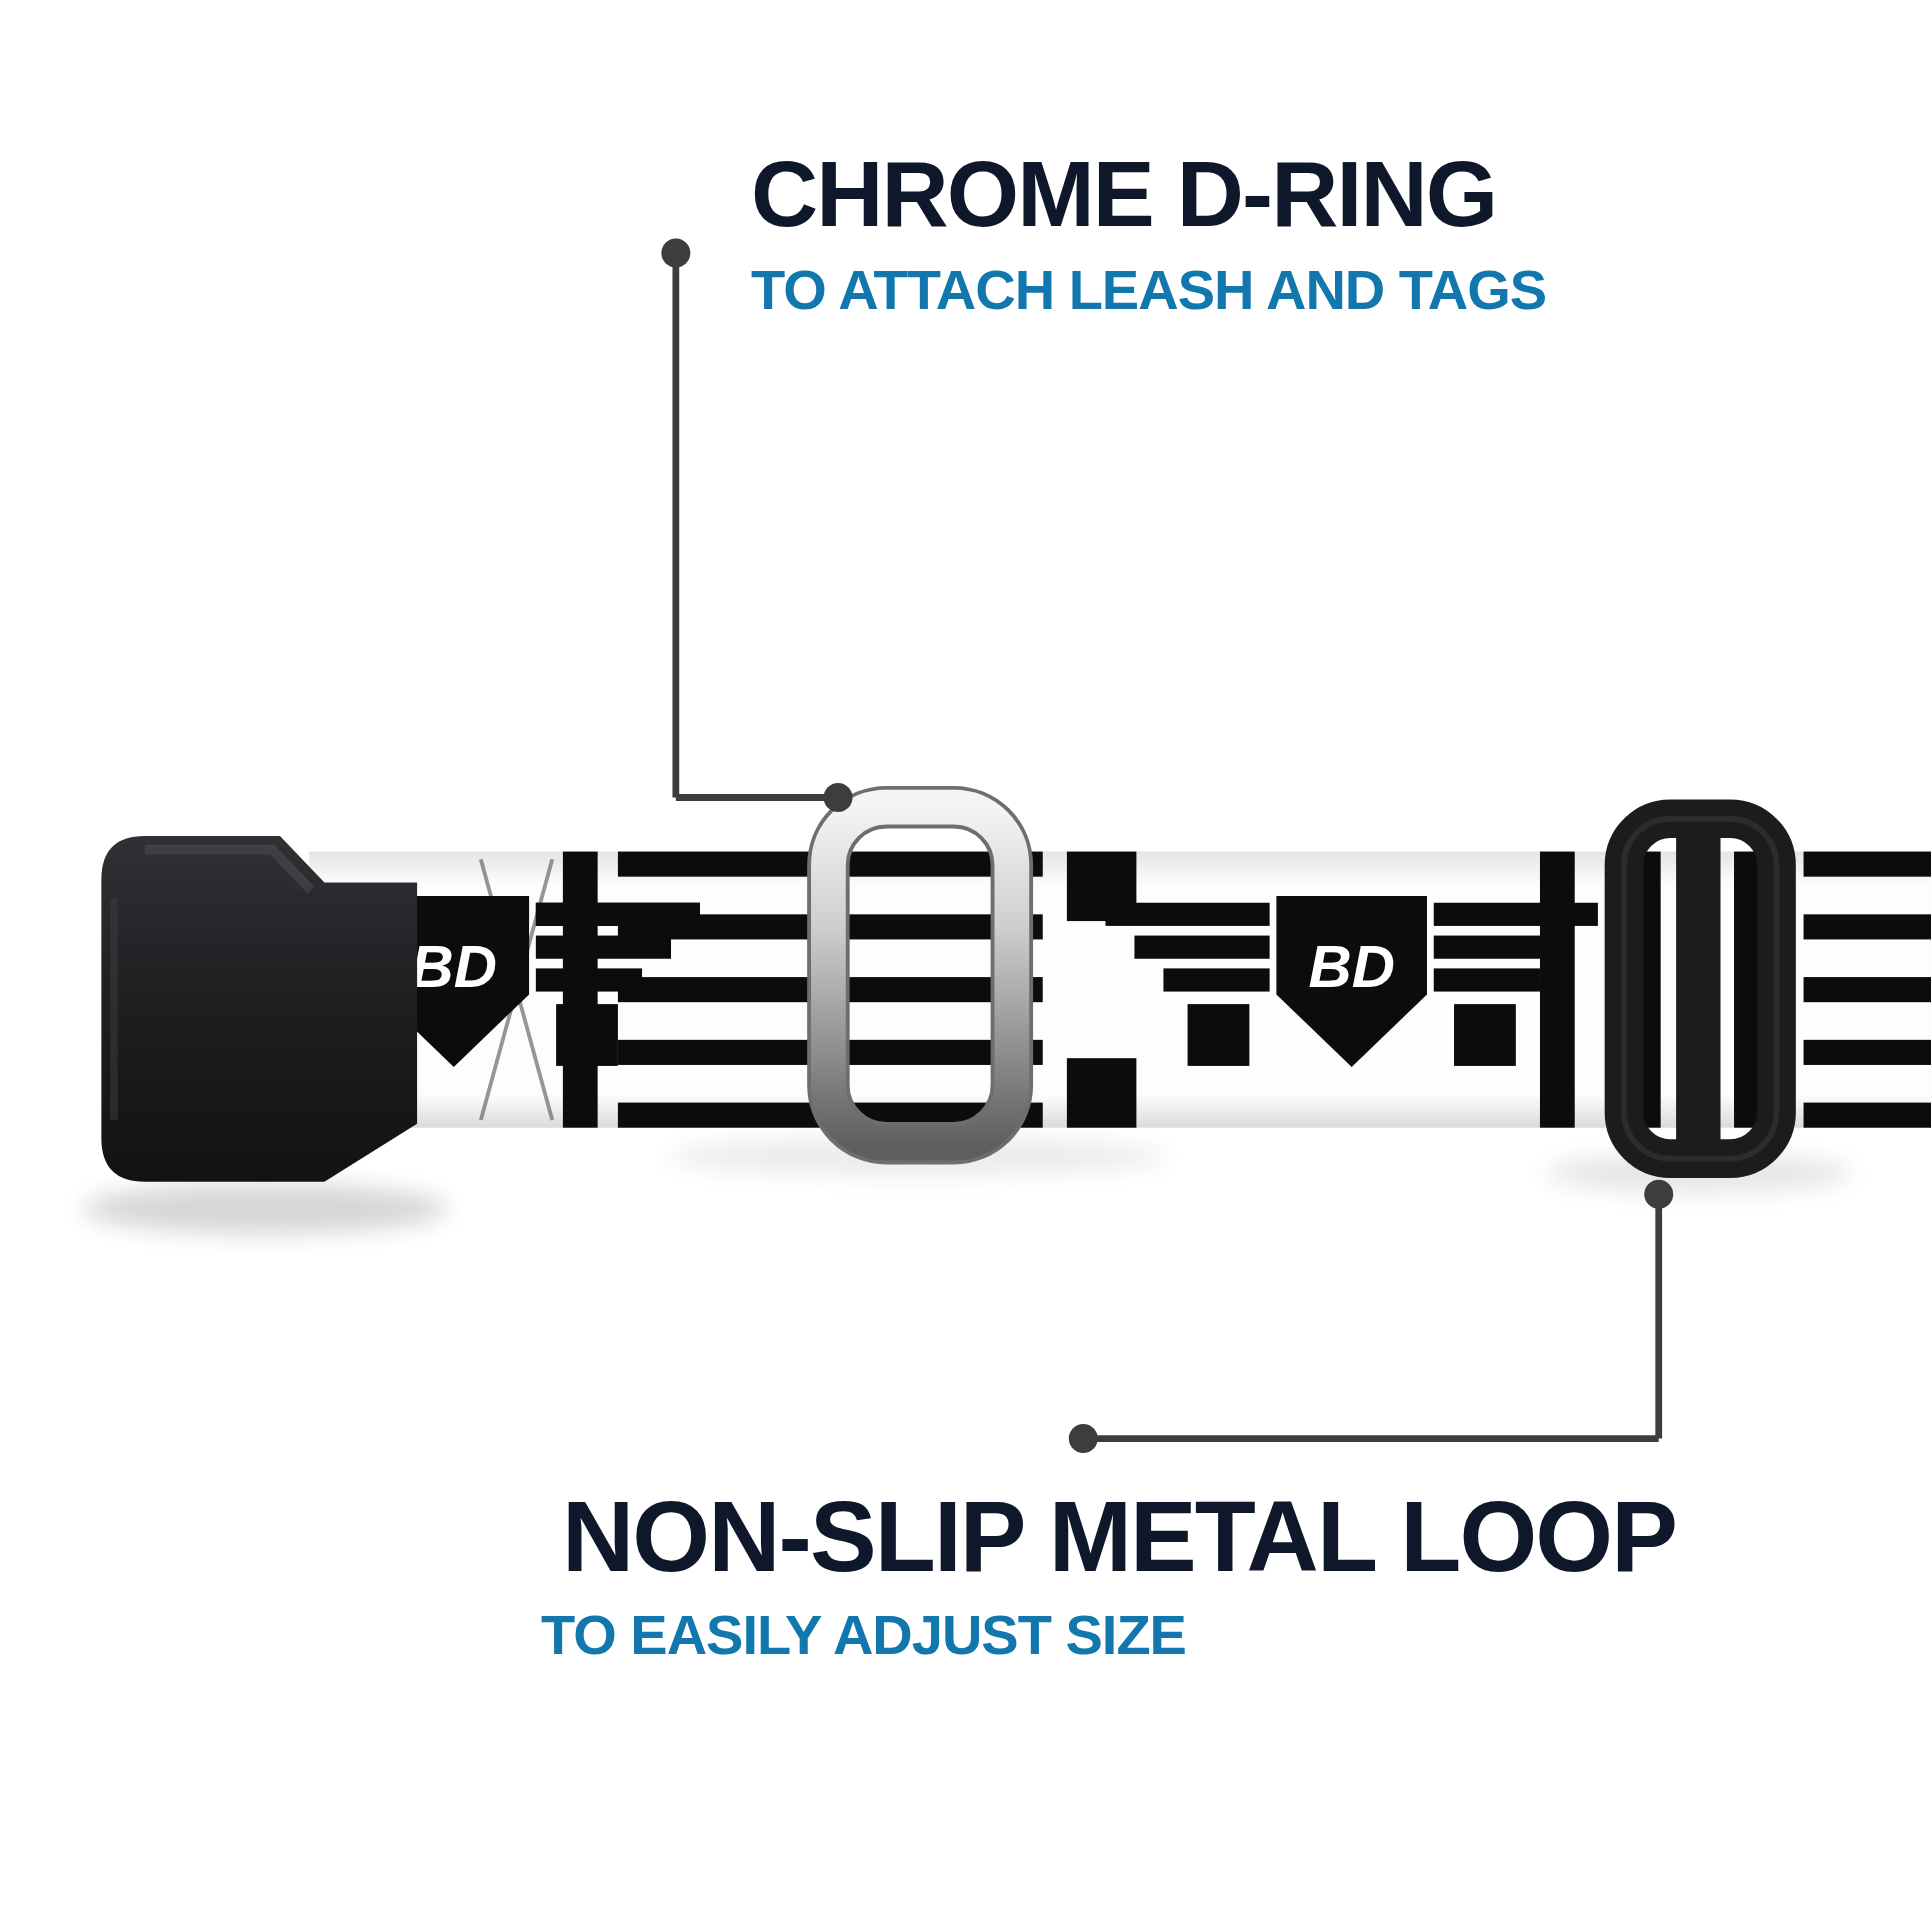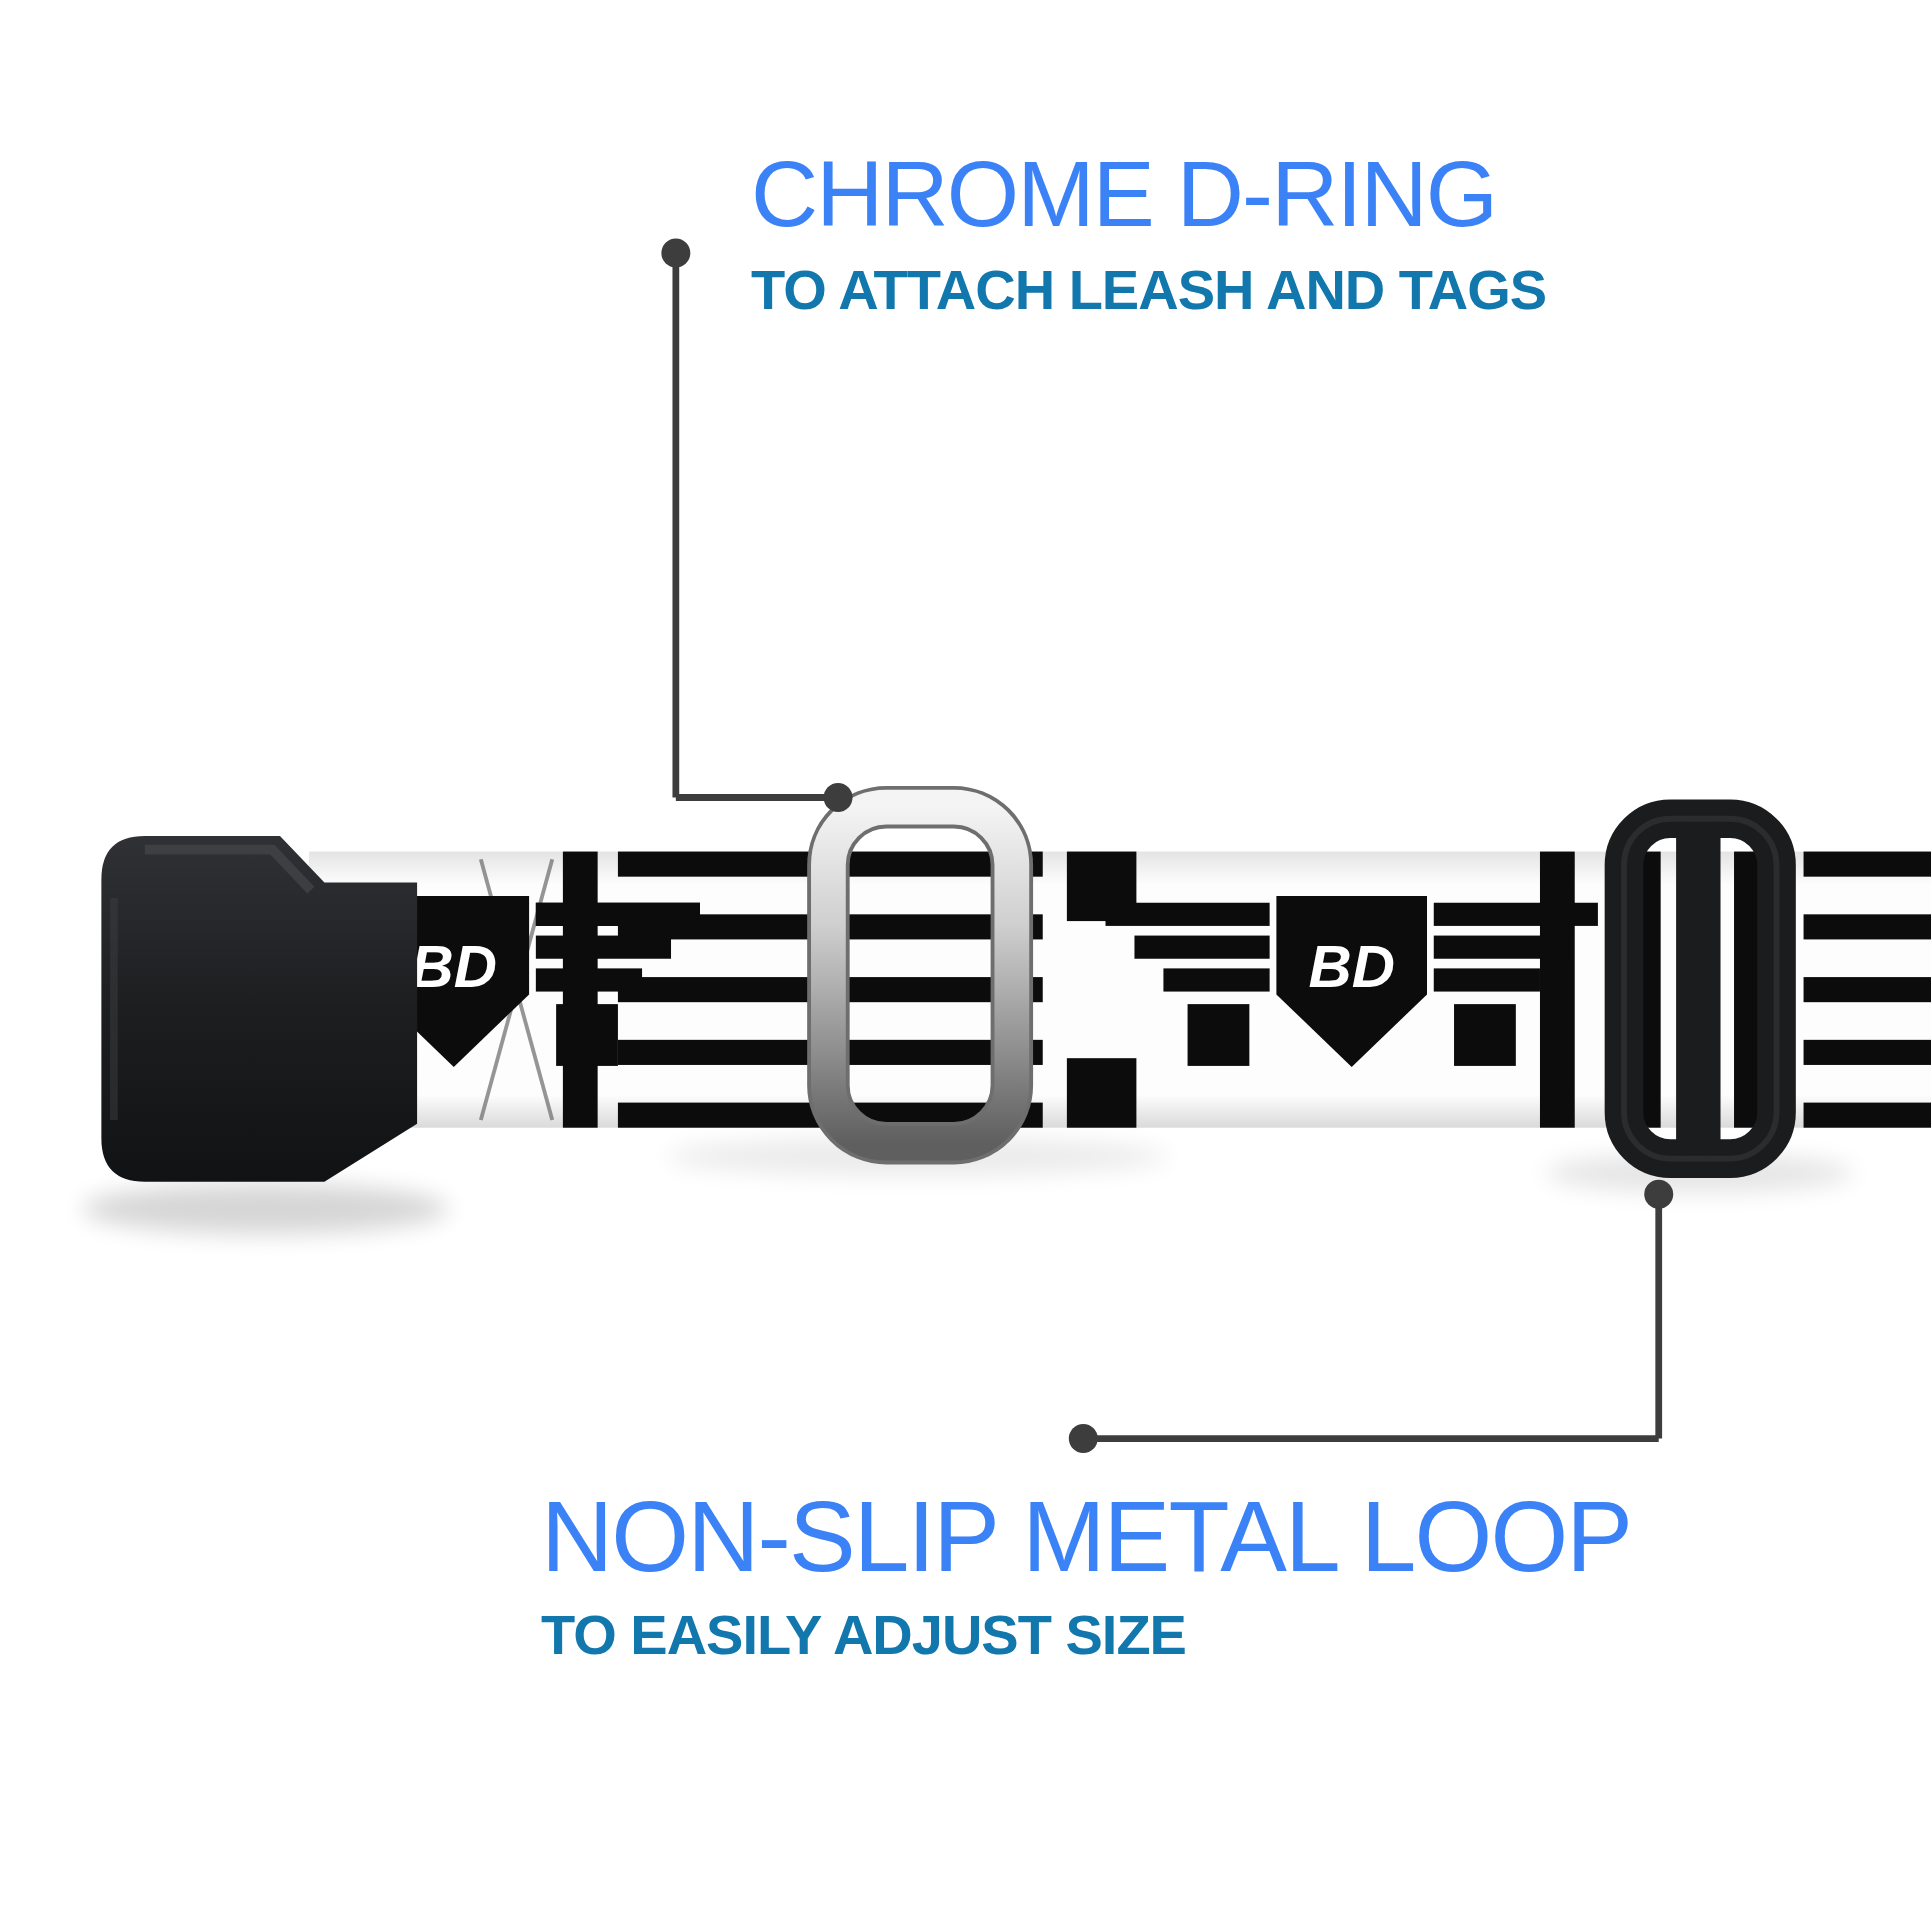--- a/index.html
+++ b/index.html
@@ -3,30 +3,30 @@
 <meta charset="utf-8">
 <style>
   html,body{margin:0;padding:0;background:#fff;}
   .canvas{
     position:relative;width:1931px;height:1931px;background:#ffffff;overflow:hidden;
     font-family:"Liberation Sans",sans-serif;
   }
   svg.scene{position:absolute;left:0;top:0;width:1931px;height:1931px;}
   .callout{position:absolute;}
   .callout .title{
-    font-weight:normal;color:#3b82f6;font-size:93px;line-height:1.02;
+    font-weight:bold;color:#0f172a;font-size:93px;line-height:1.02;
     letter-spacing:-1.9px;white-space:nowrap;
   }
   .callout .subtitle{
     font-weight:bold;color:#1177ad;font-size:56px;margin-top:15.4px;
     letter-spacing:-1px;white-space:nowrap;
   }
   .callout-top{left:751px;top:147px;}
   .callout-bottom{left:541px;top:1485px;}
-  .callout-bottom .title{font-size:100px;}
+  .callout-bottom .title{font-size:100px;margin-left:21px;}
 </style>
 </head>
 <body>
 
 <div class="canvas">
 
   <svg class="scene" viewBox="0 0 2000 2000">
     <defs>
       <linearGradient id="chrome" x1="0" y1="0" x2="0" y2="1">
         <stop offset="0" stop-color="#f4f4f4"></stop>

